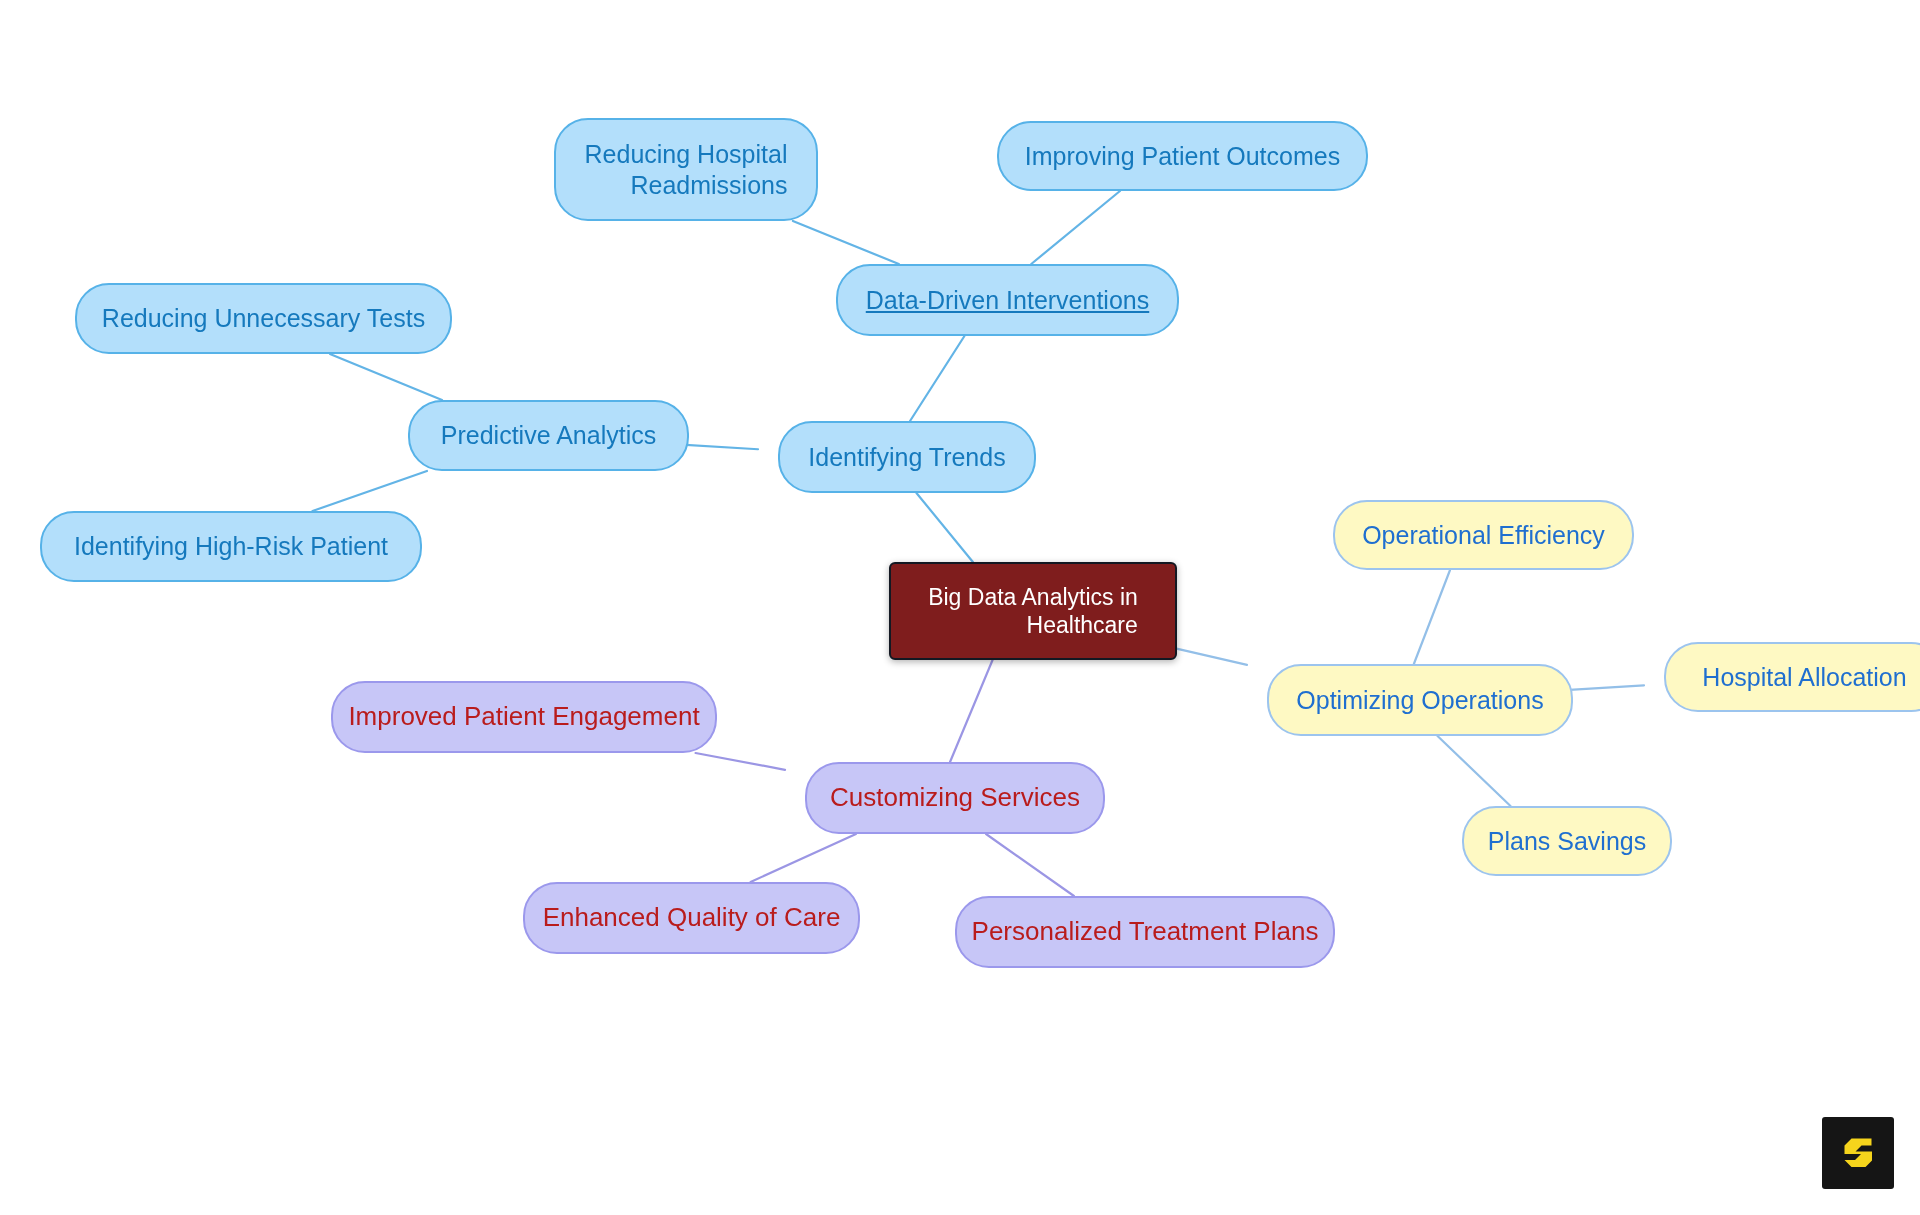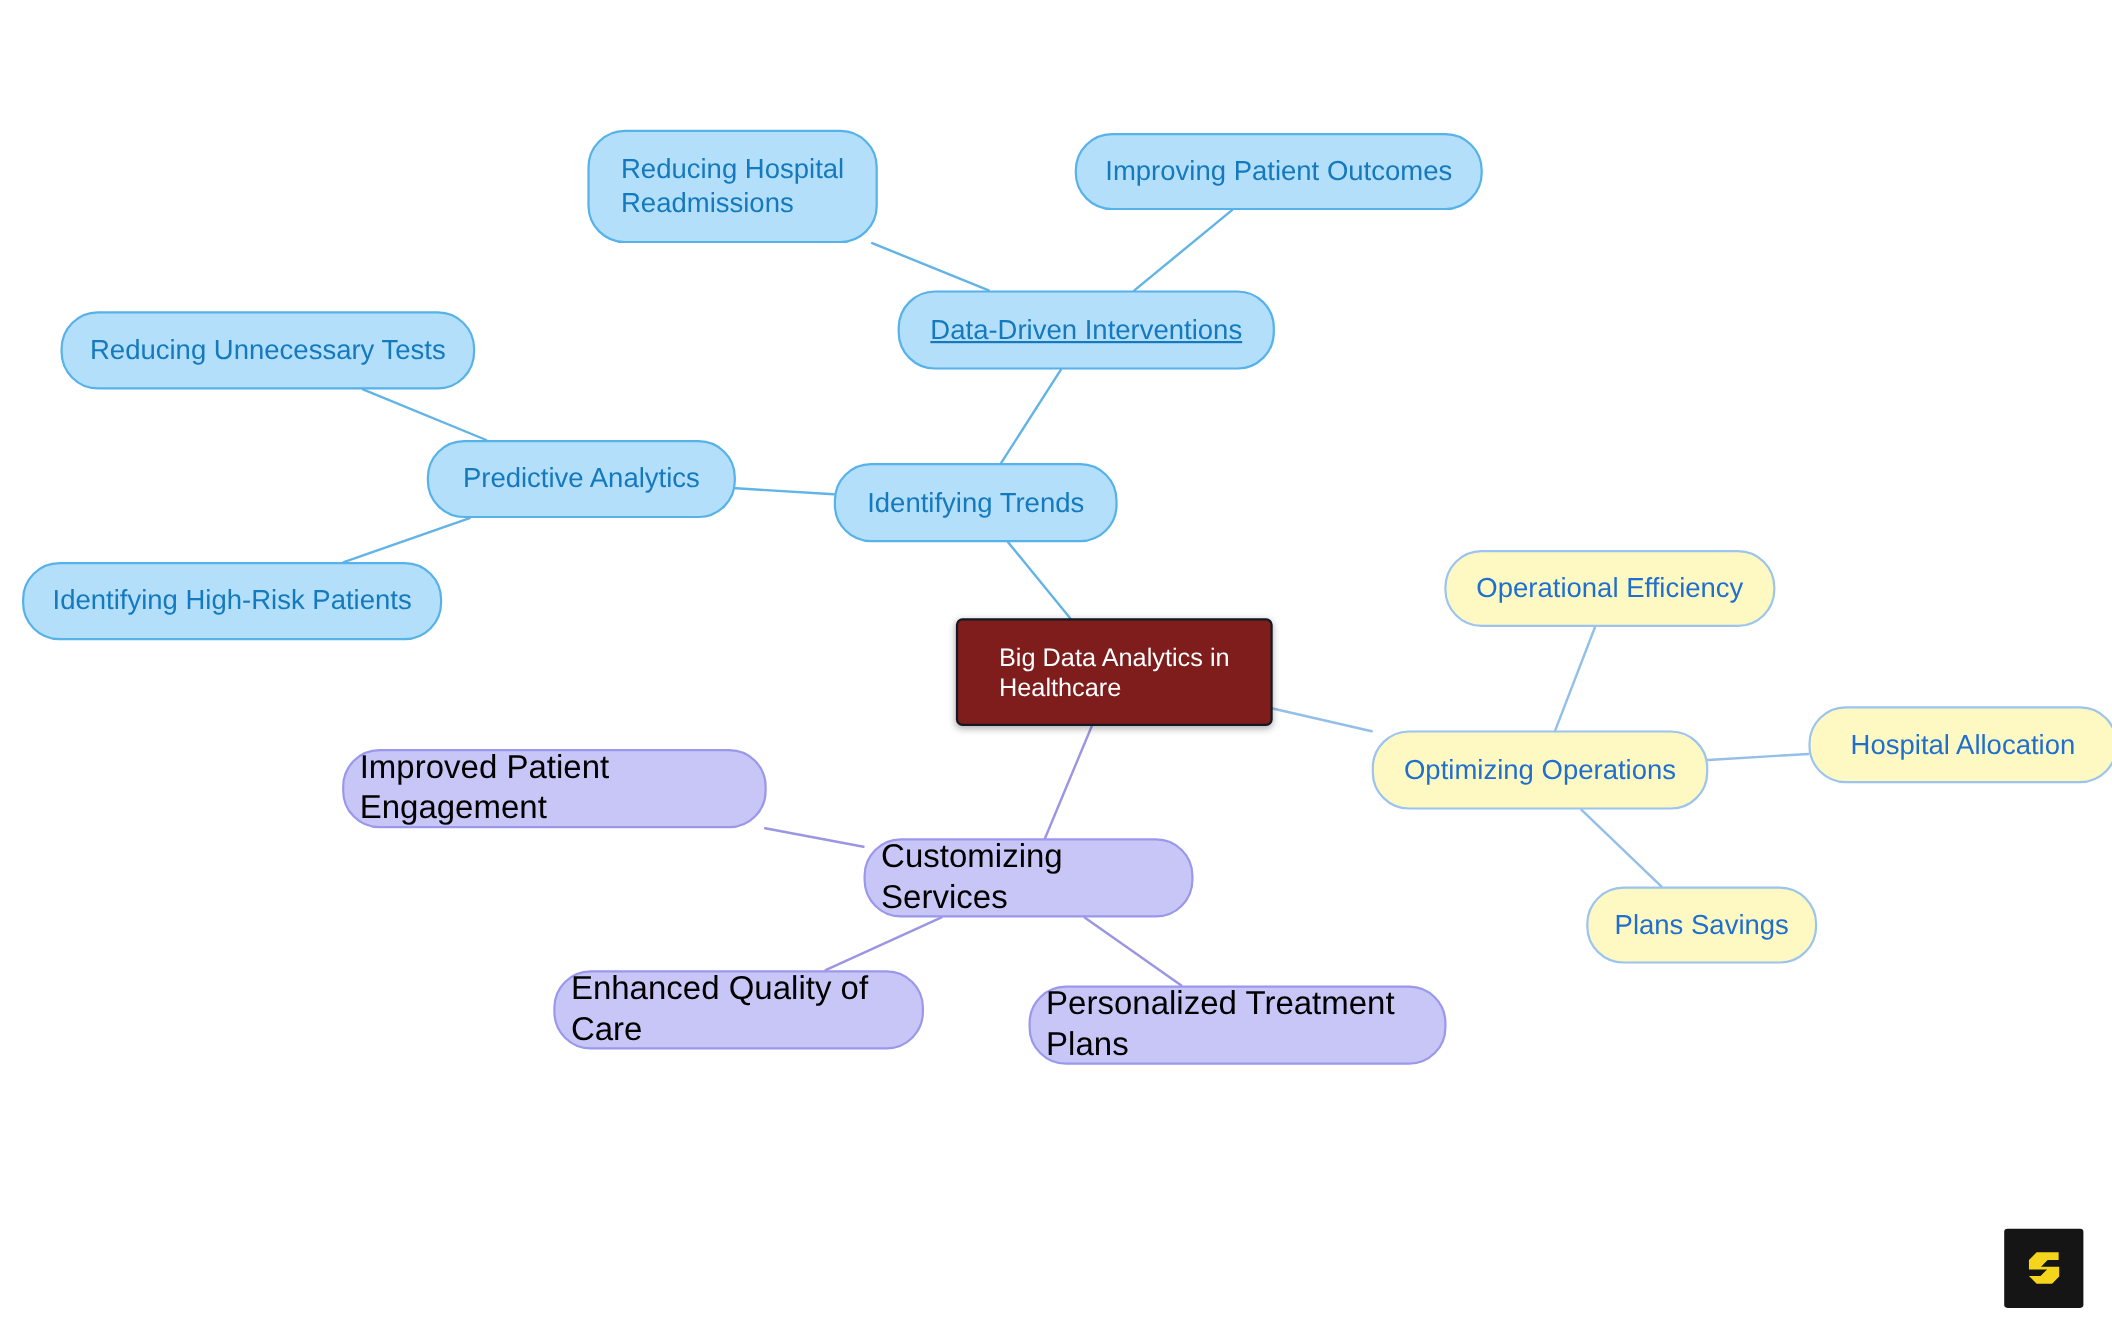--- a/index.html
+++ b/index.html
@@ -24,27 +24,28 @@
     width: 1920px;
     height: 1215px;
     pointer-events: none;
   }
   .node {
     position: absolute;
     box-sizing: border-box;
     display: flex;
     align-items: center;
     justify-content: center;
-    text-align: left;
+    text-align: right;
     border-radius: 34px;
     border-style: solid;
     border-width: 2px;
     line-height: 1.22;
     white-space: pre-line;
     padding: 6px 14px;
+    margin-left: 20px;
   }
   .node-root {
     background: #7f1d1d;
     border-color: #131822;
     color: #ffffff;
     font-size: 23px;
     border-radius: 6px;
     box-shadow: 0 2px 7px rgba(0,0,0,0.30);
   }
   .node-blue {
@@ -55,22 +56,22 @@
   }
   .node-steel {
     background: #fef9c3;
     border-color: #9cc4ee;
     color: #1f6fd0;
     font-size: 25px;
   }
   .node-purple {
     background: #c7c6f7;
     border-color: #9b98ec;
-    color: #000000;
-    font-size: 30px;
+    color: #b91c1c;
+    font-size: 26px;
   }
   #logo {
     position: absolute;
     background: #151515;
     display: flex;
     align-items: center;
     justify-content: center;
     border-radius: 3px;
   }
   #logo svg { display: block; }
@@ -99,21 +100,21 @@
   <div id="nodes">
       <div class="node node-root" style="left: 869px; top: 562px; width: 288px; height: 98px;"><span>Big Data Analytics in
 Healthcare</span></div>
       <div class="node node-blue" style="left: 758px; top: 421px; width: 258px; height: 72px;"><span>Identifying Trends</span></div>
       <div class="node node-blue" style="left: 816px; top: 264px; width: 343px; height: 72px; text-decoration: underline;"><span>Data-Driven Interventions</span></div>
       <div class="node node-blue" style="left: 534px; top: 118px; width: 264px; height: 103px;"><span>Reducing Hospital
 Readmissions</span></div>
       <div class="node node-blue" style="left: 977px; top: 121px; width: 371px; height: 70px;"><span>Improving Patient Outcomes</span></div>
       <div class="node node-blue" style="left: 388px; top: 400px; width: 281px; height: 71px;"><span>Predictive Analytics</span></div>
       <div class="node node-blue" style="left: 55px; top: 283px; width: 377px; height: 71px;"><span>Reducing Unnecessary Tests</span></div>
-      <div class="node node-blue" style="left: 20px; top: 511px; width: 382px; height: 71px;"><span>Identifying High-Risk Patients</span></div>
+      <div class="node node-blue" style="left: 20px; top: 511px; width: 382px; height: 71px;"><span>Identifying High-Risk Patient</span></div>
       <div class="node node-steel" style="left: 1247px; top: 664px; width: 306px; height: 72px;"><span>Optimizing Operations</span></div>
       <div class="node node-steel" style="left: 1313px; top: 500px; width: 301px; height: 70px;"><span>Operational Efficiency</span></div>
       <div class="node node-steel" style="left: 1644px; top: 642px; width: 281px; height: 70px;"><span>Hospital Allocation</span></div>
       <div class="node node-steel" style="left: 1442px; top: 806px; width: 210px; height: 70px;"><span>Plans Savings</span></div>
       <div class="node node-purple" style="left: 785px; top: 762px; width: 300px; height: 72px;"><span>Customizing Services</span></div>
       <div class="node node-purple" style="left: 311px; top: 681px; width: 386px; height: 72px;"><span>Improved Patient Engagement</span></div>
       <div class="node node-purple" style="left: 503px; top: 882px; width: 337px; height: 72px;"><span>Enhanced Quality of Care</span></div>
       <div class="node node-purple" style="left: 935px; top: 896px; width: 380px; height: 72px;"><span>Personalized Treatment Plans</span></div>
     </div>
   <div id="logo" style="left: 1822px; top: 1117px; width: 72px; height: 72px; background: rgb(21, 21, 21);">

